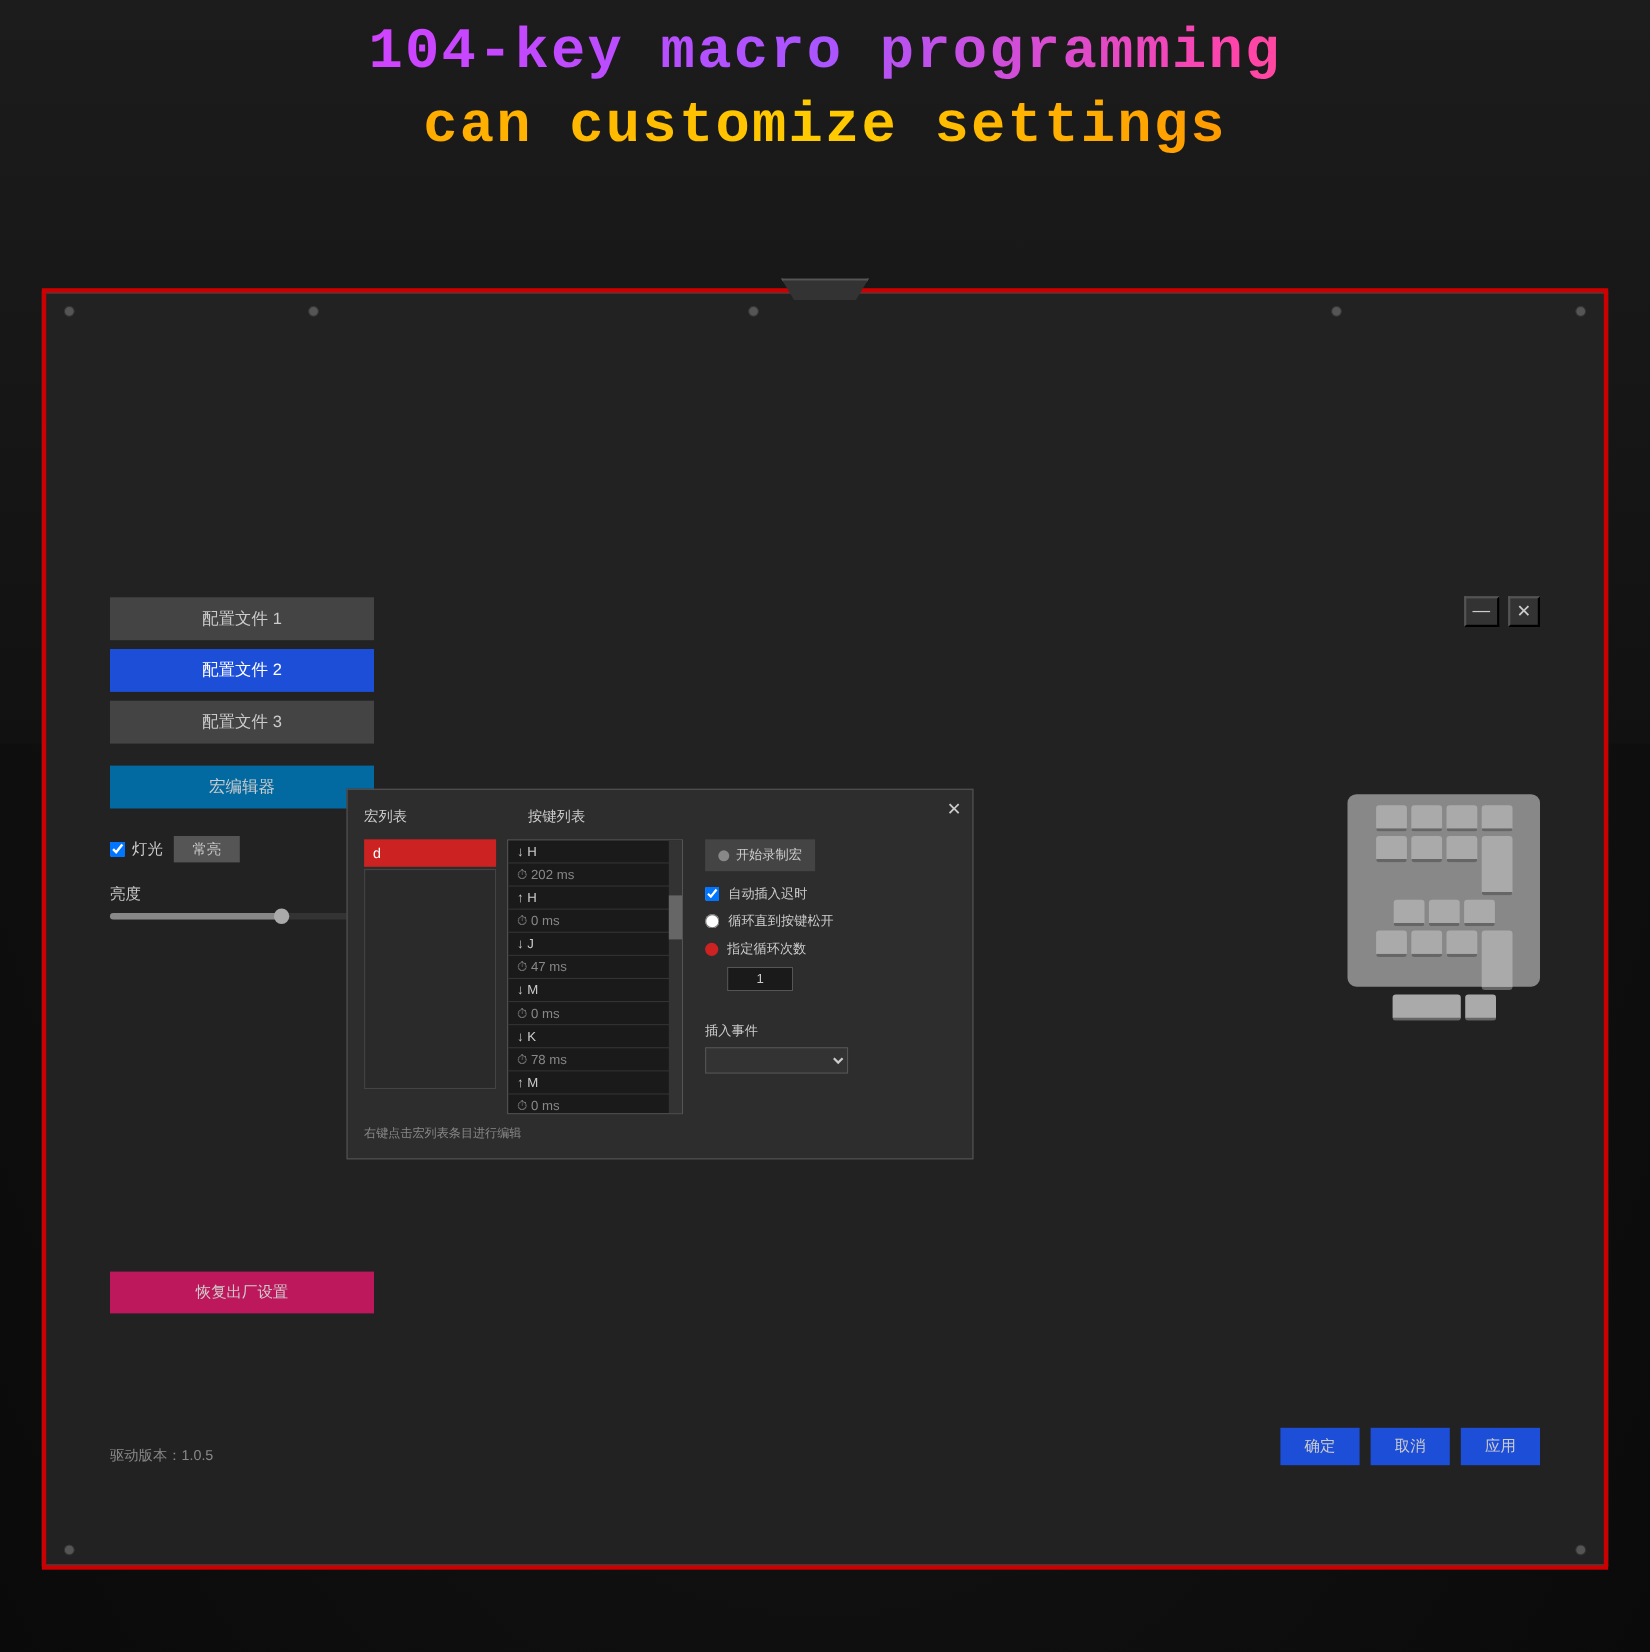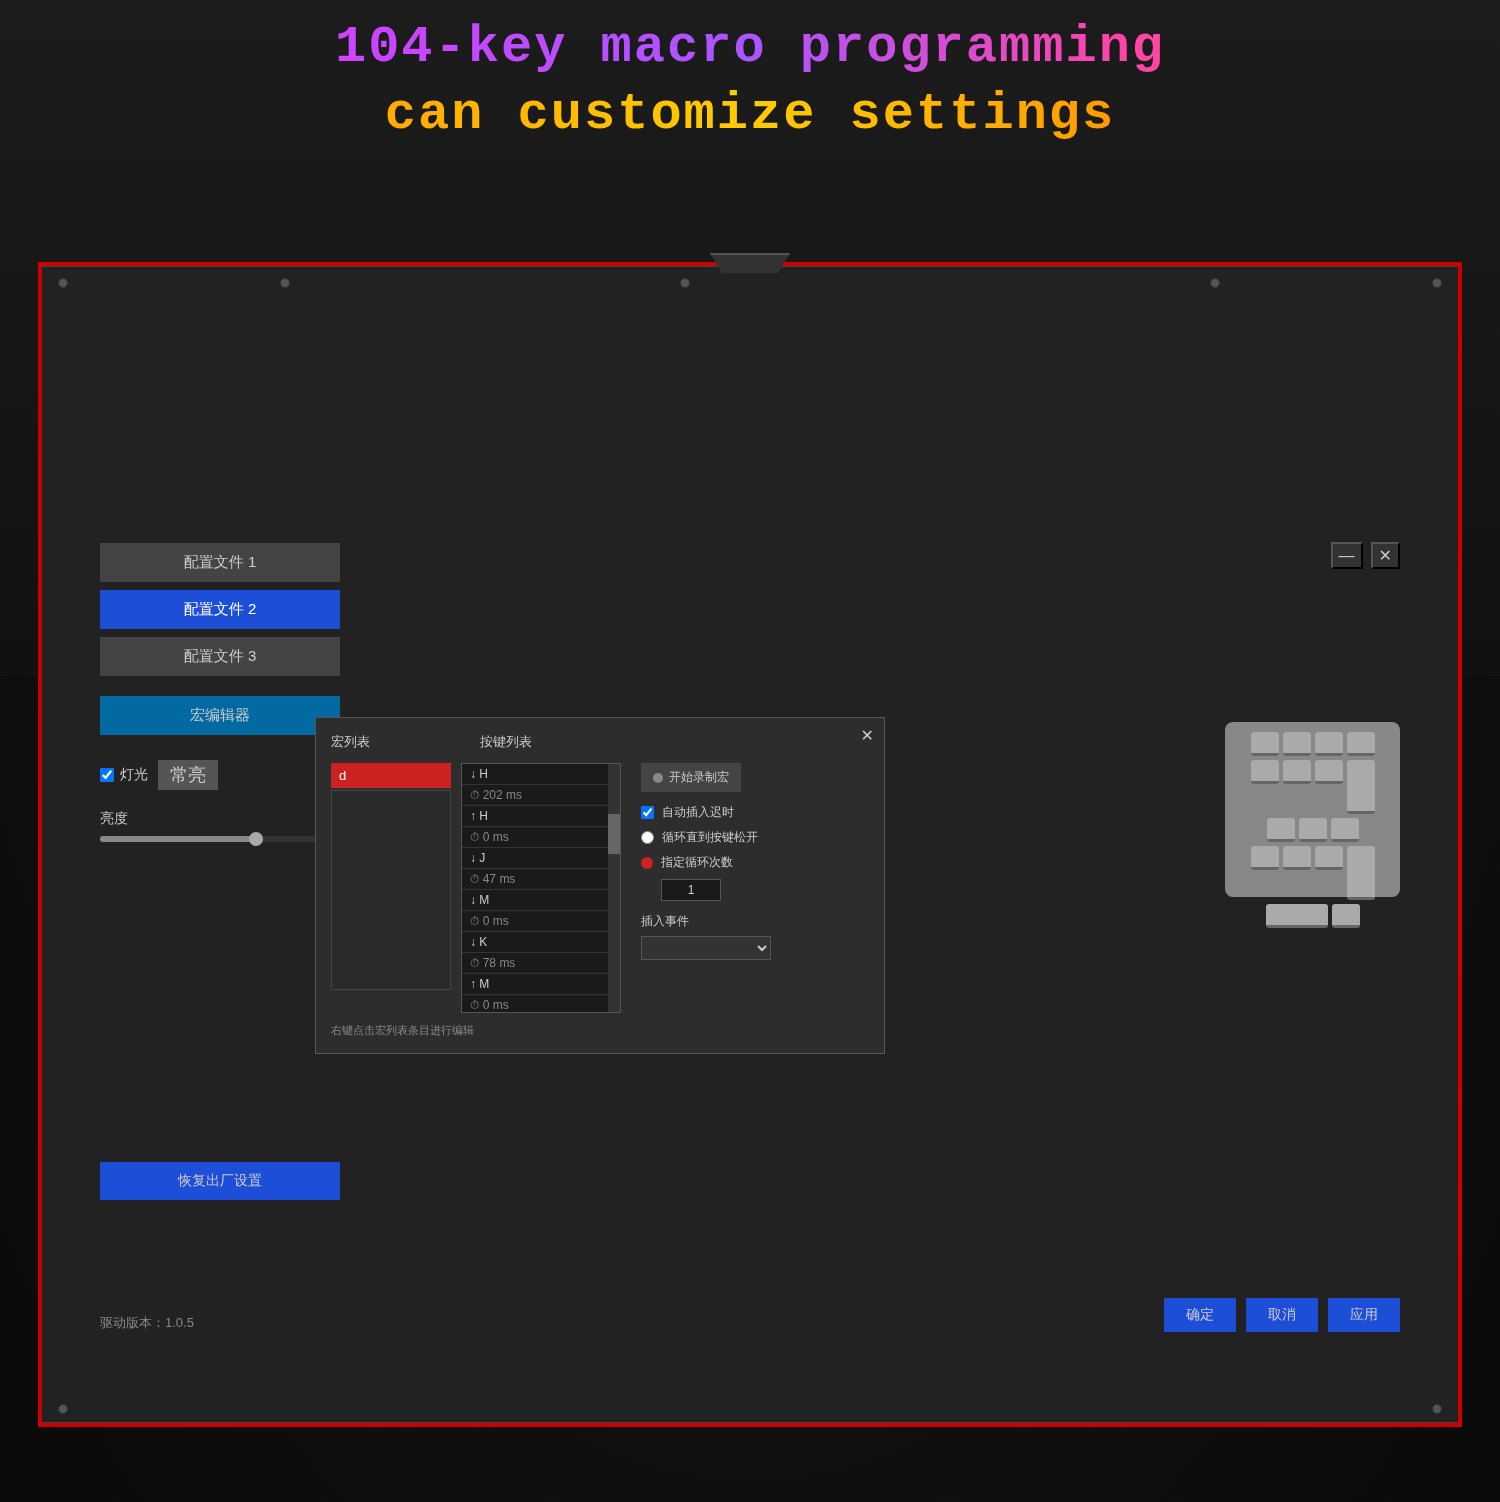--- a/index.html
+++ b/index.html
@@ -197,21 +197,21 @@
     }
 
     .checkbox-label input[type=checkbox] {
       width: 14px; height: 14px;
     }
 
     .light-value {
       background: #555;
       color: #ccc;
       padding: 3px 10px;
-      font-size: 18px;
+      font-size: 13px;
       border: none;
       min-width: 60px;
       text-align: center;
     }
 
     .brightness-section {
       margin-top: 20px;
     }
 
     .brightness-label {
@@ -243,21 +243,21 @@
       width: 14px; height: 14px;
       background: #aaa;
       border-radius: 50%;
     }
 
     .restore-btn {
       display: block;
       width: 100%;
       padding: 10px 15px;
       margin-top: 320px;
-      background: #1d4ed8;
+      background: #be185d;
       color: #ccc;
       font-size: 14px;
       text-align: center;
       border: none;
       cursor: pointer;
     }
 
     
     .driver-version {
       position: absolute;
@@ -435,21 +435,21 @@
       border: 1px solid #555;
       color: #ccc;
       padding: 3px 6px;
       font-size: 12px;
       text-align: center;
     }
 
     .insert-event-label {
       color: #ccc;
       font-size: 12px;
-      margin-top: 12px;
+      margin-top: 28px;
       margin-bottom: 6px;
     }
 
     .insert-event-select {
       width: 130px;
       background: #333;
       border: 1px solid #555;
       color: #ccc;
       padding: 3px;
       font-size: 12px;

